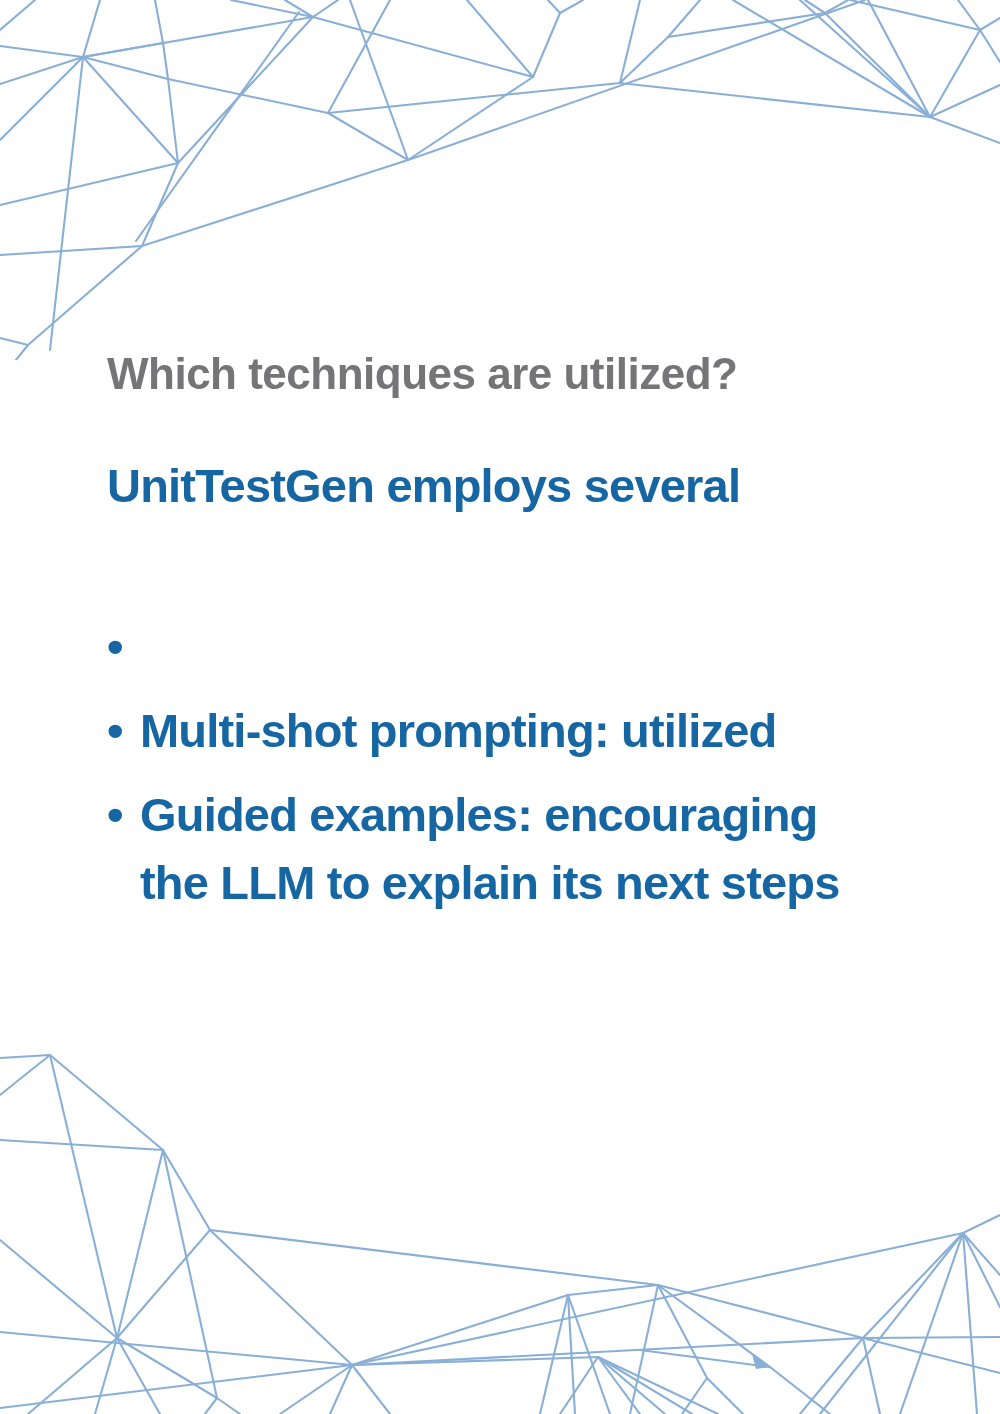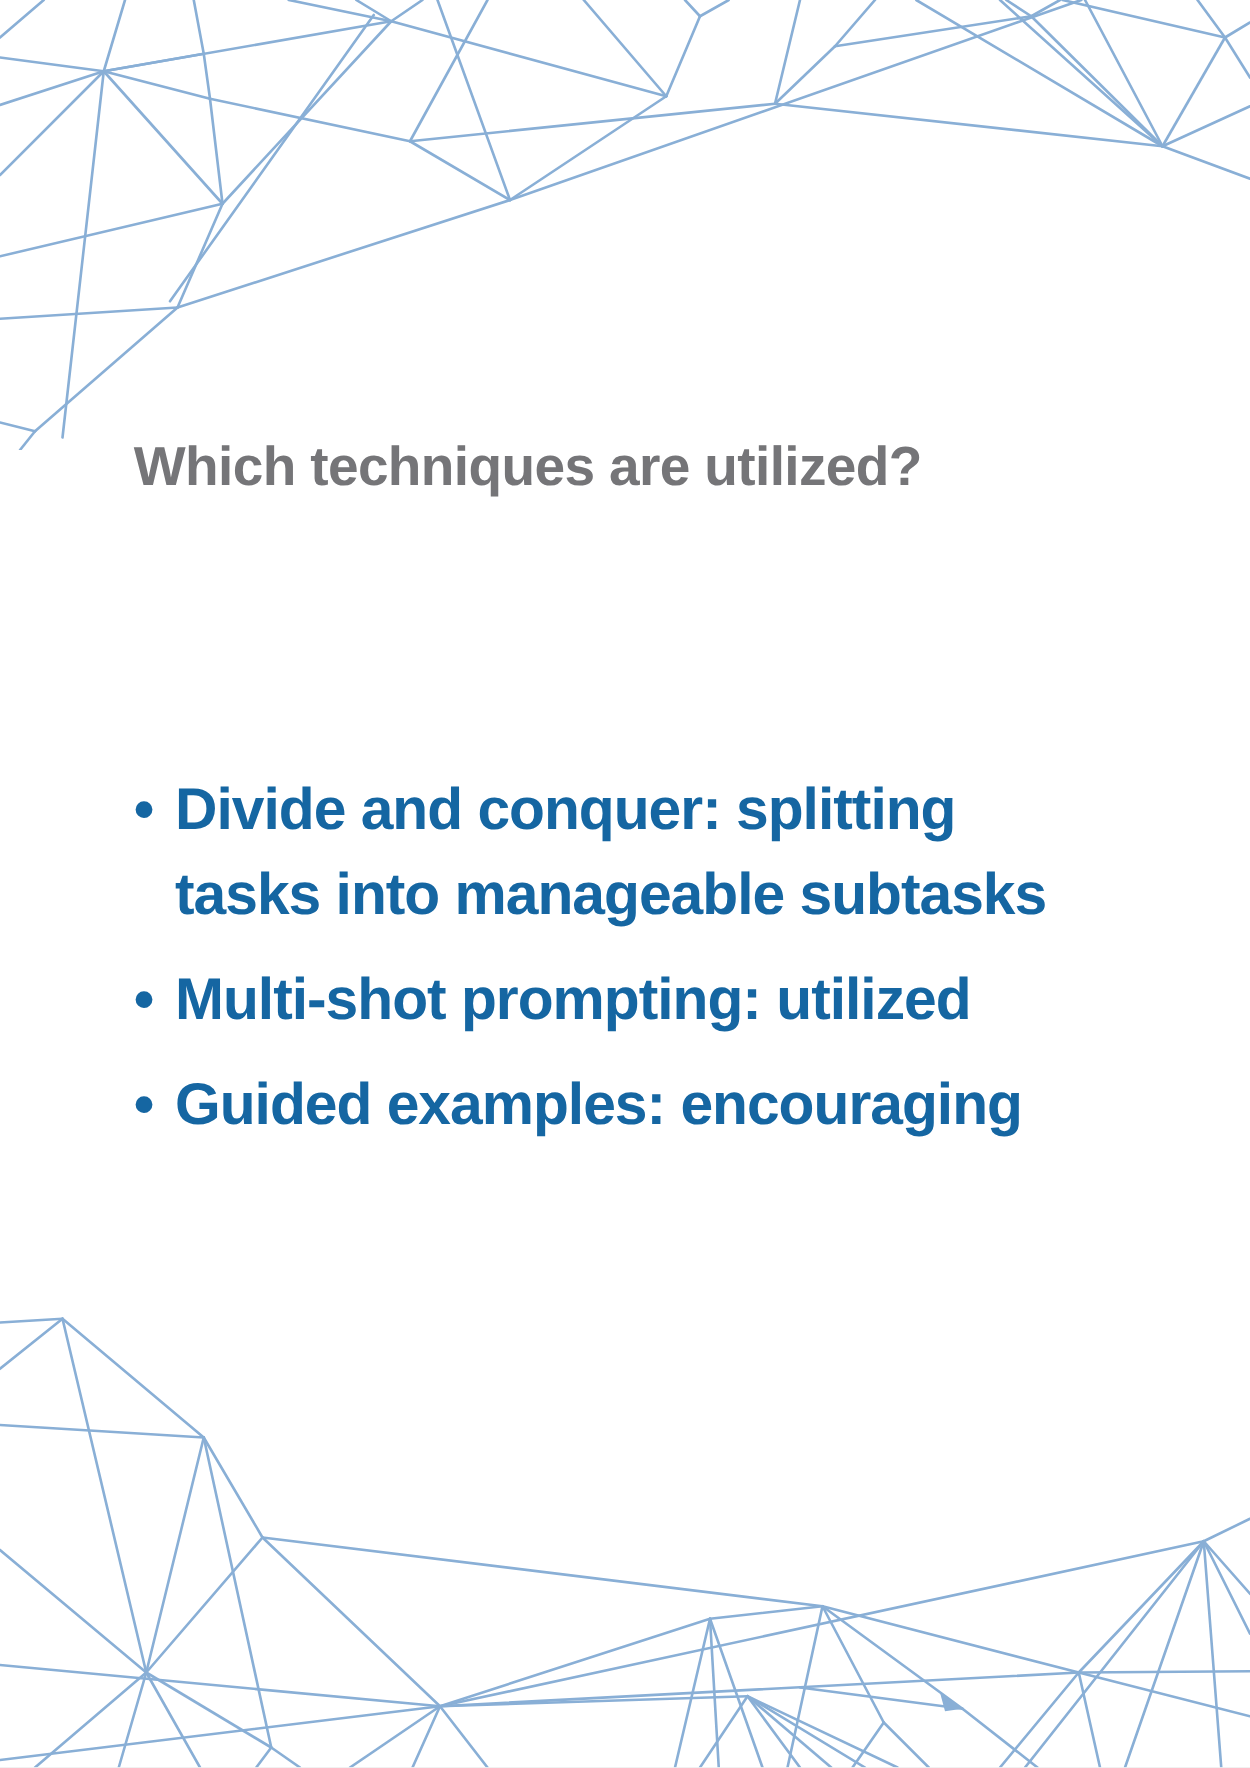--- a/index.html
+++ b/index.html
@@ -165,40 +165,40 @@
       <line x1="963" y1="183" x2="1000" y2="225"></line>
       <line x1="963" y1="183" x2="1000" y2="257"></line>
       <line x1="963" y1="183" x2="1000" y2="165"></line>
       <polygon points="752,304 770,317 756,319"></polygon>
     </g>
   </svg>
 
   <h1 class="title">Which techniques are utilized?</h1>
 
   <p class="intro">
+    <span class="line">UnitTestGen employs several</span>
   </p>
 
   <div class="bullets">
 
     <div class="bullet">
       <div class="row">
         <span class="dot">•</span>
-        <span>Divide and conquer: splitting</span>
       </div>
-      <div class="cont">tasks into manageable subtasks</div>
     </div>
 
     <div class="bullet">
       <div class="row">
         <span class="dot">•</span>
         <span>Multi-shot prompting: utilized</span>
       </div>
     </div>
 
     <div class="bullet">
       <div class="row">
         <span class="dot">•</span>
         <span>Guided examples: encouraging</span>
       </div>
+      <div class="cont">the LLM to explain its next steps</div>
     </div>
 
   </div>
 </div>
 
 </body></html>

